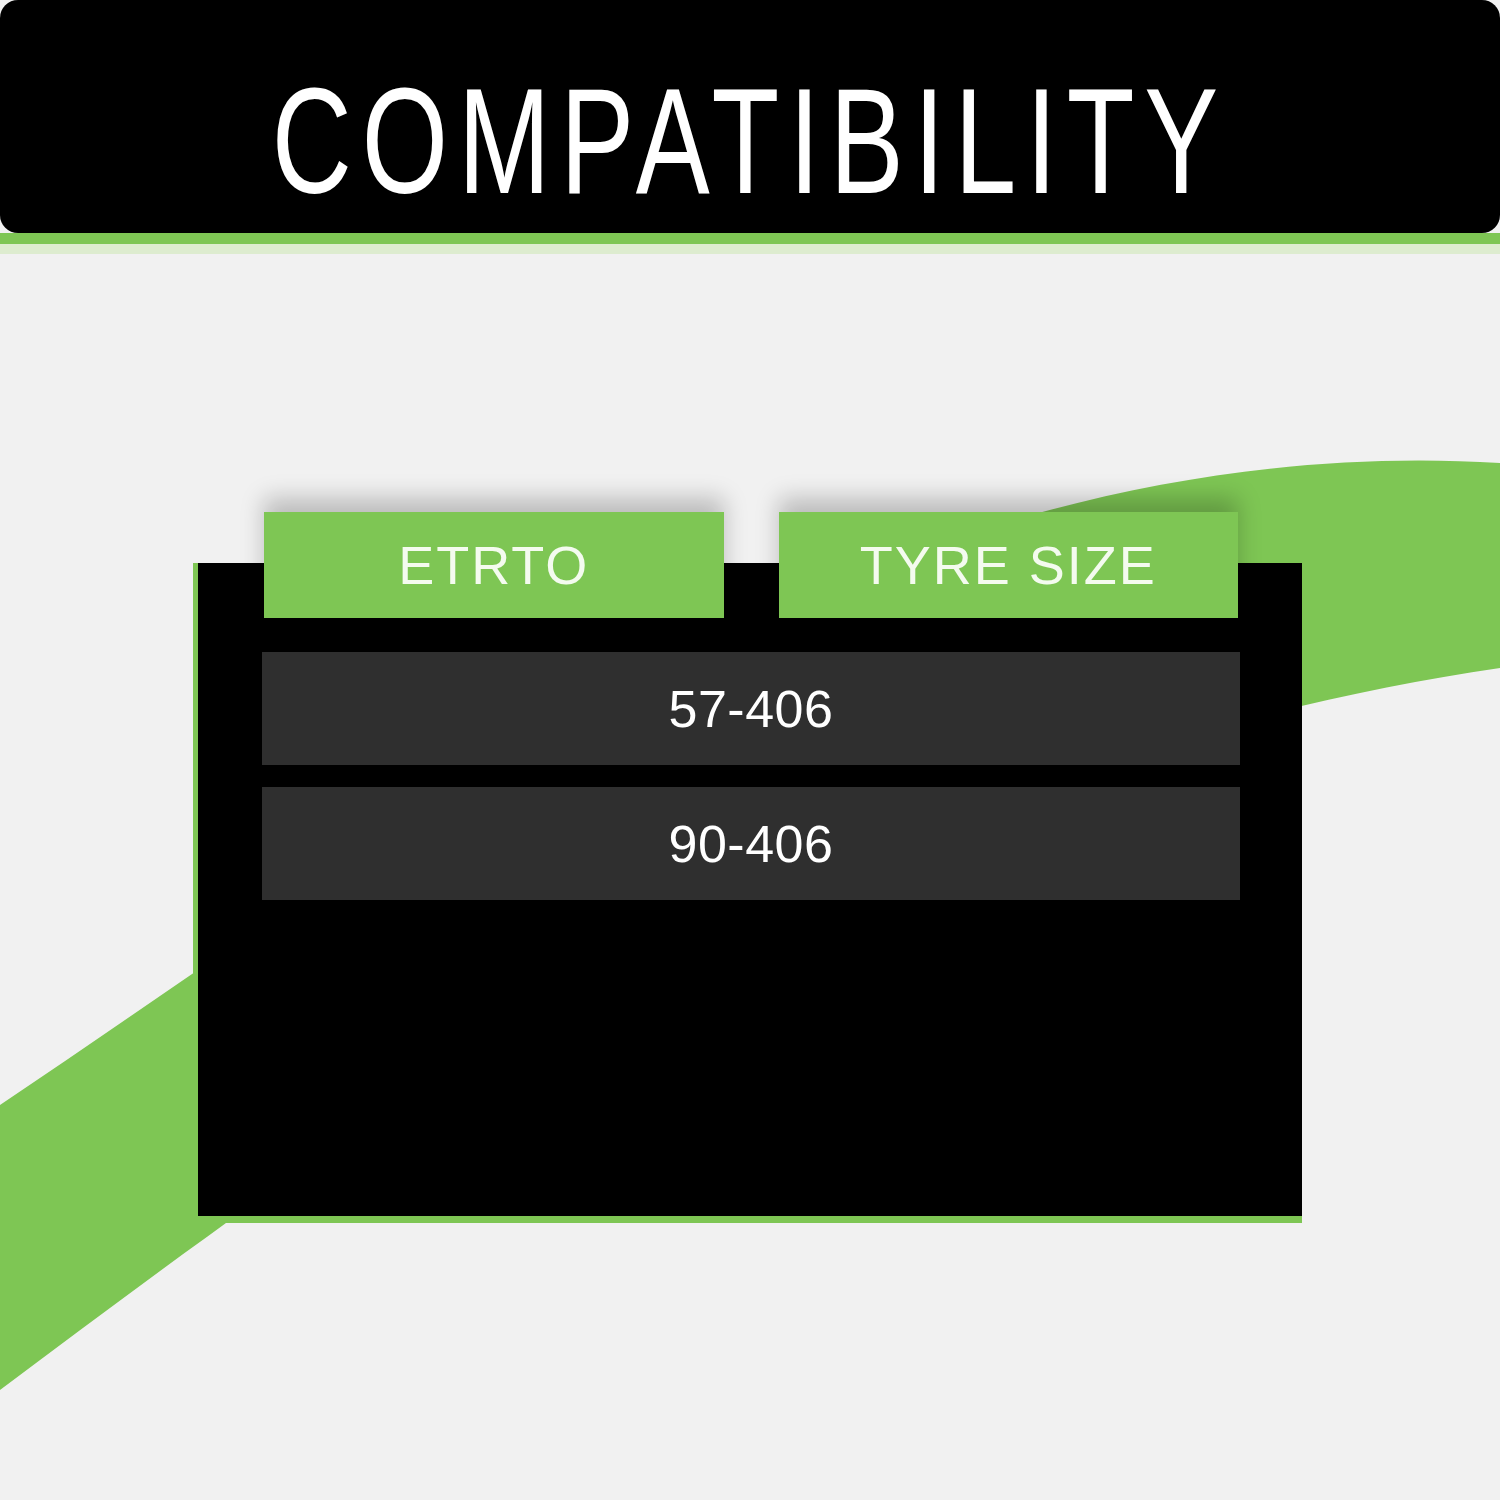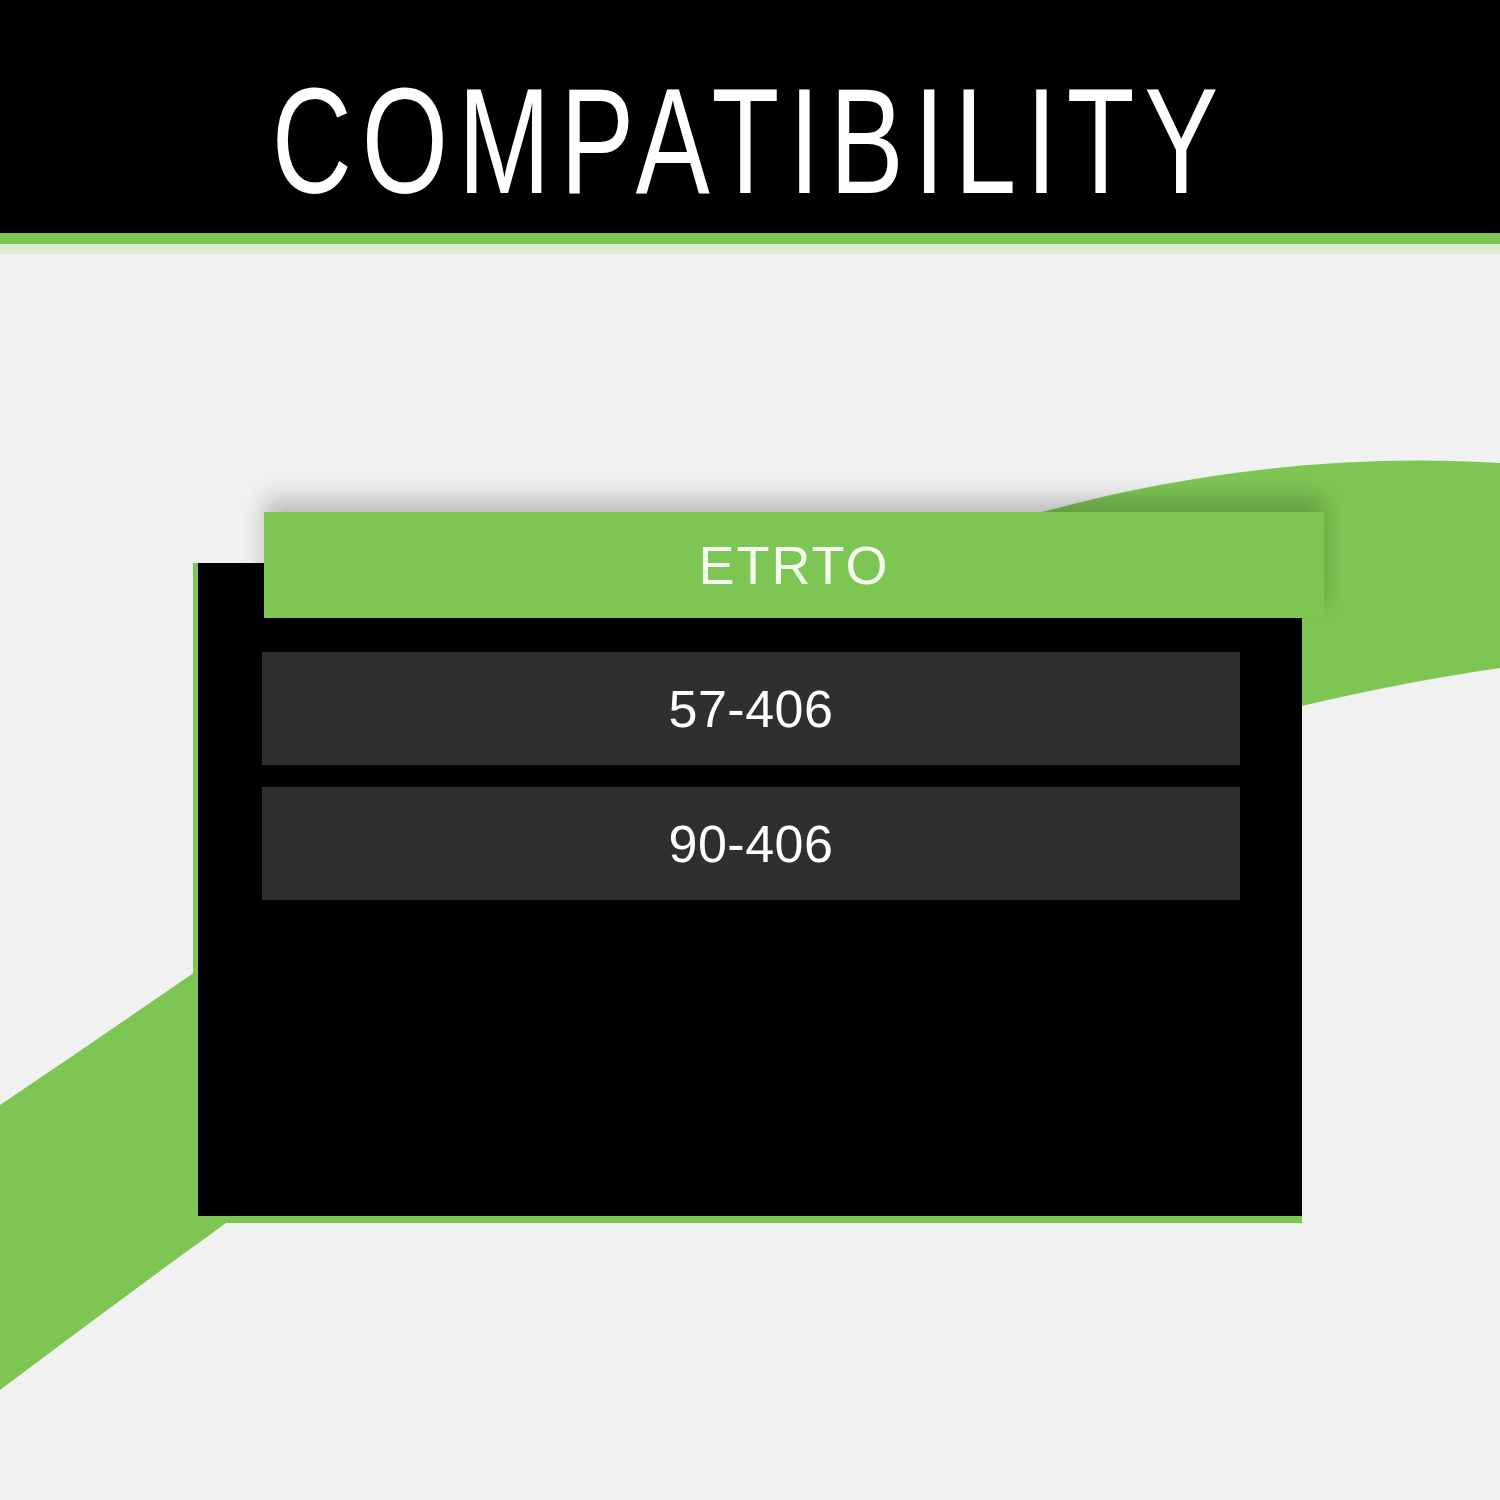--- a/index.html
+++ b/index.html
@@ -20,20 +20,21 @@
 
   
   .title-band {
     position: absolute;
     left: 0;
     top: 0;
     width: 1500px;
     height: 233px;
     background: #000000;
     z-index: 5;
+    border-radius: 18px;
   }
   .title-text {
     position: absolute;
     left: 0;
     top: 50px;
     width: 1500px;
     text-align: center;
     color: #ffffff;
     font-family: "Liberation Sans", sans-serif;
     font-size: 112px;
@@ -91,21 +92,21 @@
     height: 660px;
     background: #000000;
     border-left: 5px solid #7ec654;
     border-bottom: 7px solid #7ec654;
   }
 
   .headers {
     position: absolute;
     left: 264px;
     top: 512px;
-    width: 1060px;
+    width: 974px;
     height: 106px;
     z-index: 6;
     display: flex;
     gap: 55px;
   }
   .hdr {
     position: relative;
     flex: 1 1 0;
     height: 106px;
     background: #7ec654;
@@ -178,20 +179,23 @@
   <div class="title-rule"></div>
 
   <div class="table-wrap">
     <div class="table-panel"></div>
   </div>
 
   <div class="headers">
     <div class="hdr">
       <span class="hdr-label">ETRTO</span>
     </div>
+    <div class="hdr">
+      <span class="hdr-label">TYRE SIZE</span>
+    </div>
   </div>
 
   <div class="cells">
     <div class="row">
       <div class="cell">
         <span class="cell-text">57-406</span>
       </div>
     </div>
     <div class="row">
       <div class="cell">

